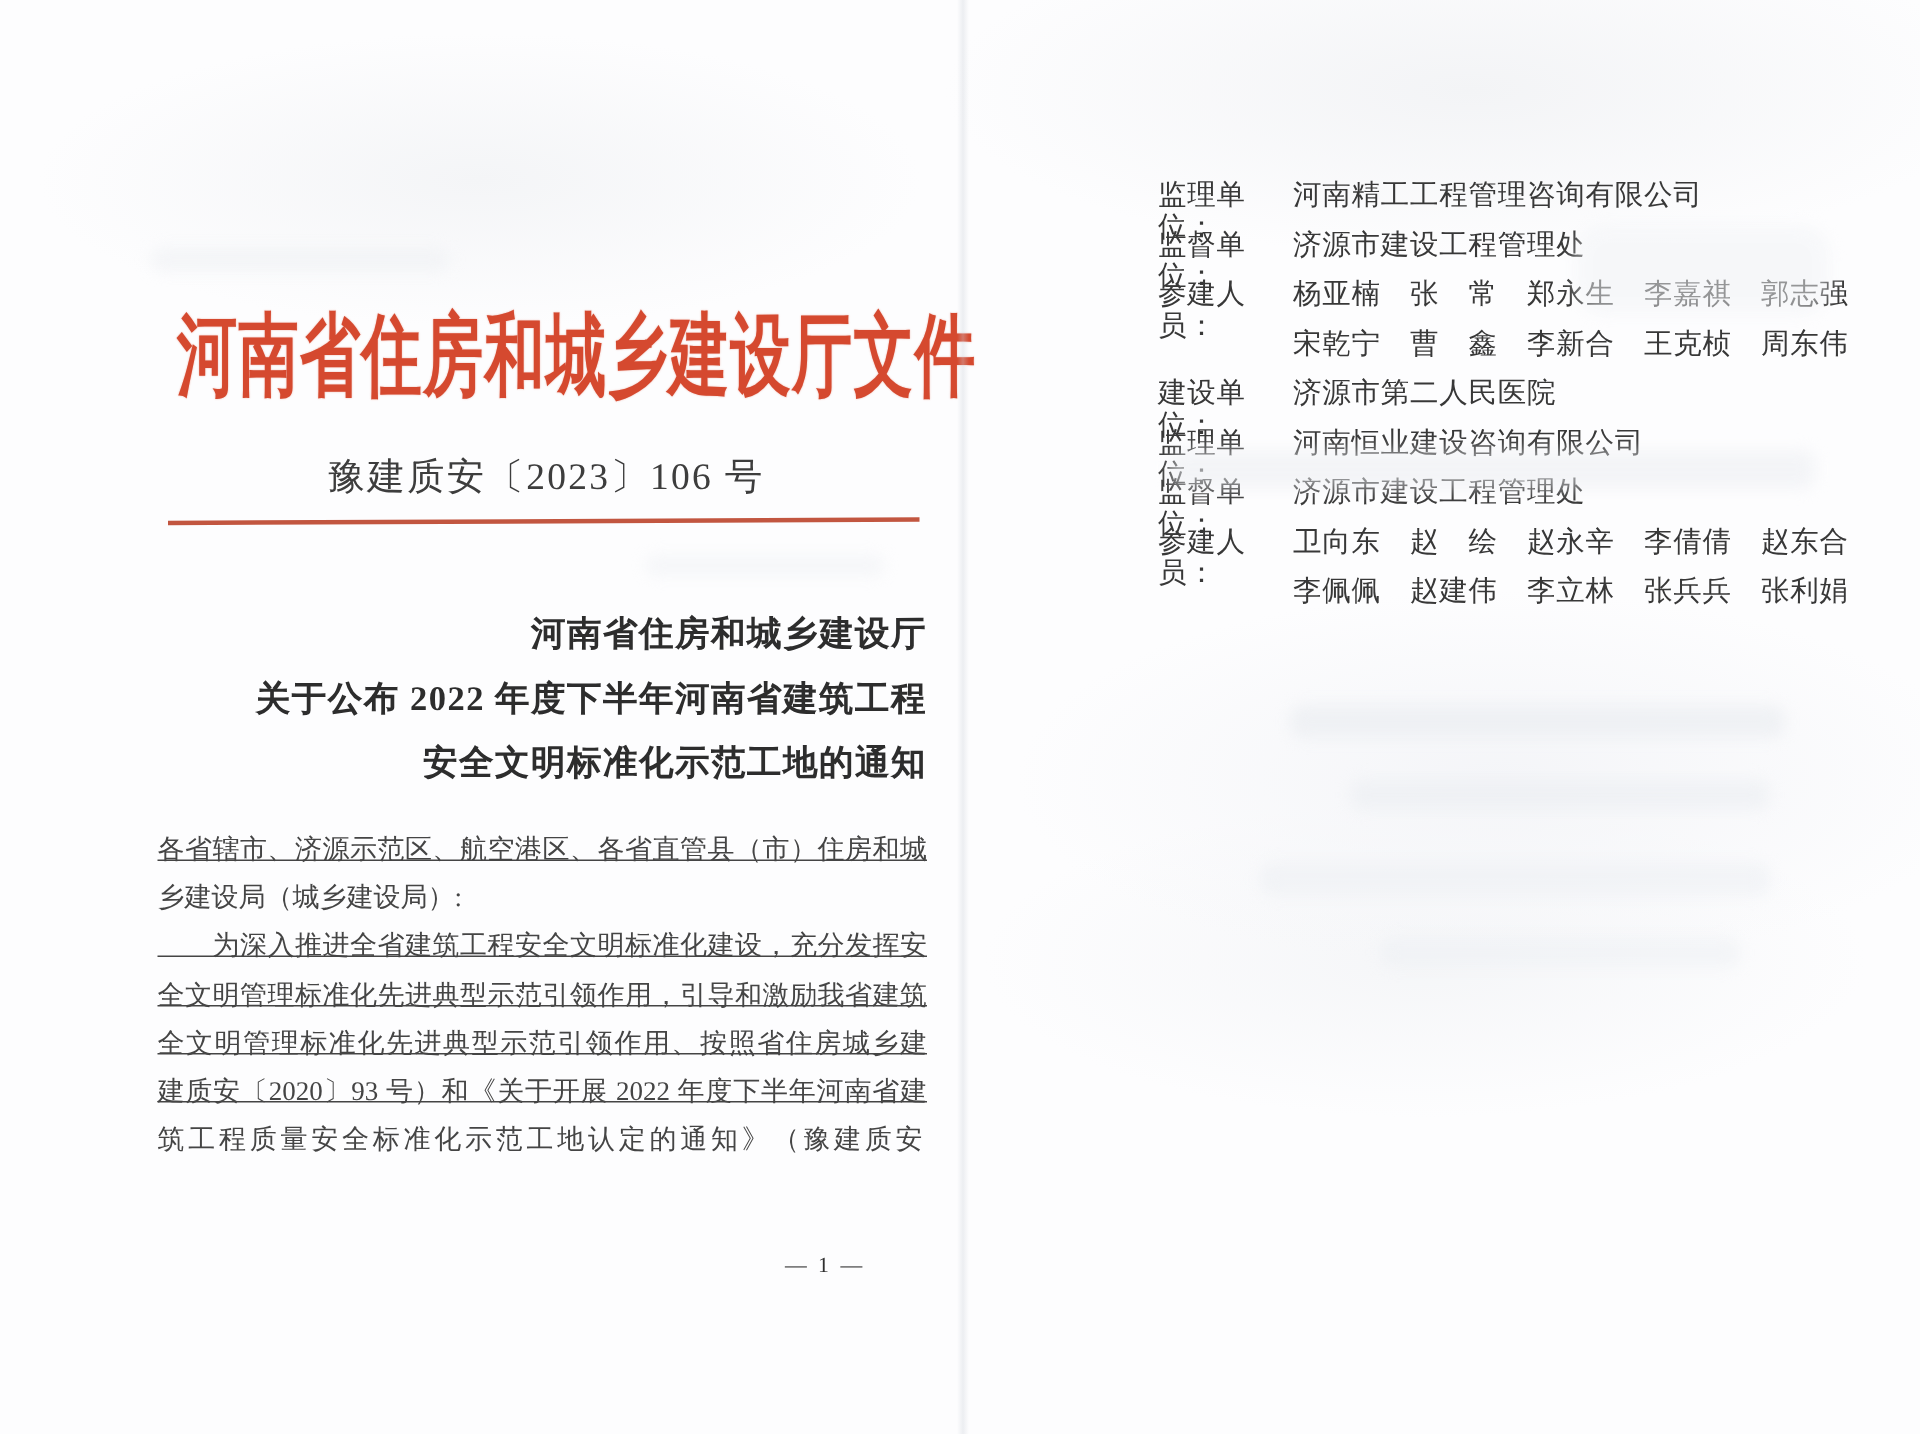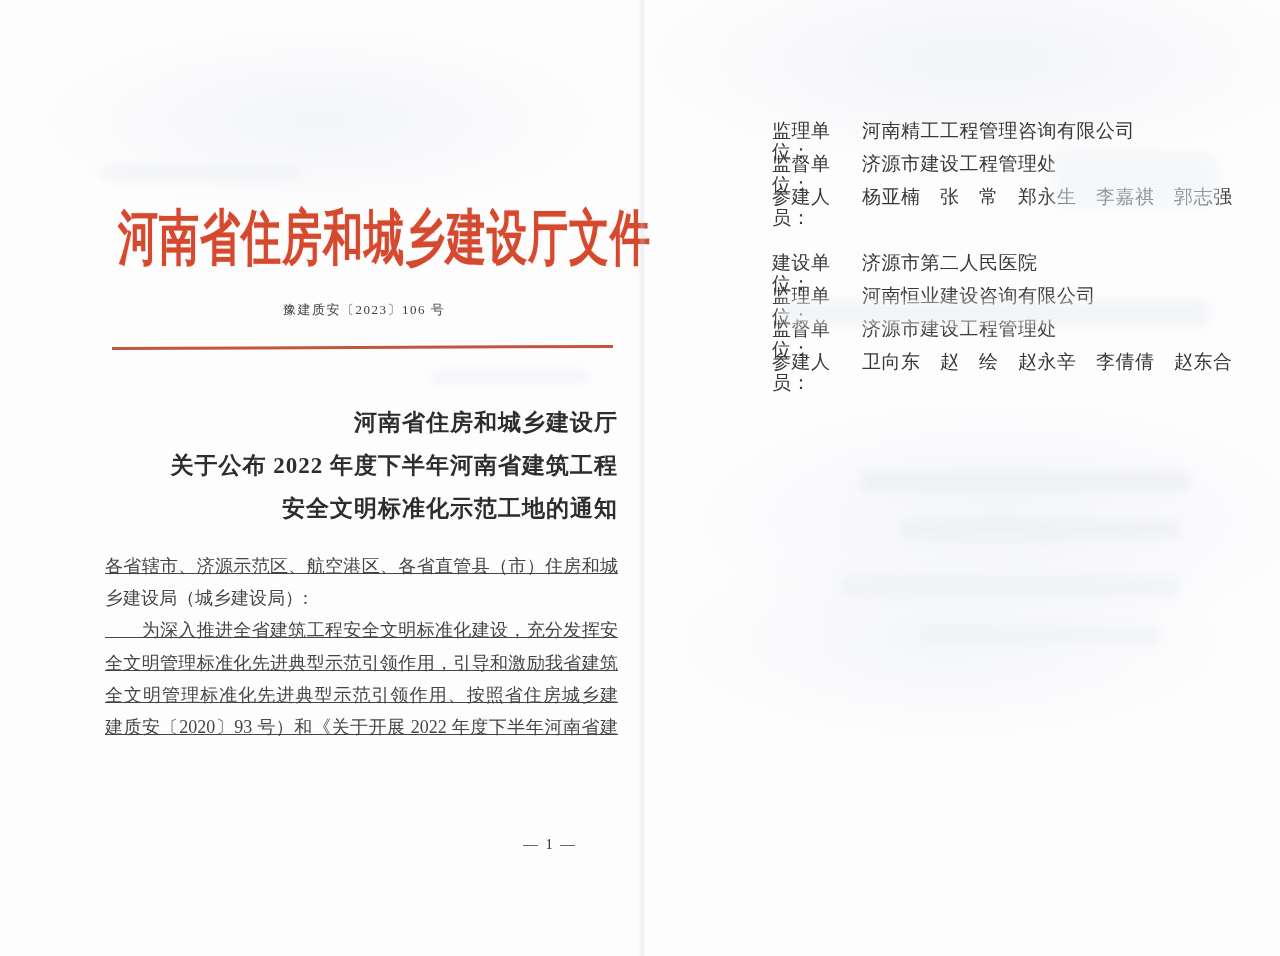--- a/index.html
+++ b/index.html
@@ -29,21 +29,21 @@
   .banner {
     position: absolute; left: 98px; top: 196px; width: 492px;
     text-align: center; white-space: nowrap;
     font-size: 40px; font-weight: bold; color: #d5492f;
     letter-spacing: 1px;
     transform: scaleY(1.5); transform-origin: center top;
     text-shadow: 0 0 1px rgba(213,73,47,0.45);
   }
   .docnum {
     position: absolute; left: 98px; top: 301px; width: 492px;
-    text-align: center; font-size: 13px; color: #3d3d3d; letter-spacing: 1.5px;
+    text-align: center; font-size: 25px; color: #3d3d3d; letter-spacing: 1.5px;
   }
   .red-rule {
     position: absolute; left: 92px; top: 346px; width: 501px; height: 3px;
     background: #c25640; transform: rotate(-0.25deg);
   }
   .doc-title {
     position: absolute; left: 85px; top: 401px; width: 513px;
     text-align: right; font-size: 23px; font-weight: bold;
     line-height: 43px; color: #2d2d2d; letter-spacing: 1px;
   }
@@ -94,20 +94,21 @@
       <div>安全文明标准化示范工地的通知</div>
     </div>
 
     <div class="body-text">
       <div class="line j">各省辖市、济源示范区、航空港区、各省直管县（市）住房和城</div>
       <div class="line">乡建设局（城乡建设局）:</div>
       <div class="line j">　　为深入推进全省建筑工程安全文明标准化建设，充分发挥安</div>
       <div class="line j">全文明管理标准化先进典型示范引领作用，引导和激励我省建筑</div>
       <div class="line j">全文明管理标准化先进典型示范引领作用、按照省住房城乡建</div>
       <div class="line j">建质安〔2020〕93 号）和《关于开展 2022 年度下半年河南省建</div>
+      <div class="line spread">筑工程质量安全标准化示范工地认定的通知》（豫建质安</div>
     </div>
 
     <div class="pagenum pagenum-left">— 1 —</div>
   </div>
 
   <div class="page page-right">
     <div class="entries">
 
       <div class="row">
         <span class="lbl">监理单位：</span>
@@ -116,39 +117,41 @@
       <div class="row">
         <span class="lbl">监督单位：</span>
         <span class="txt">济源市建设工程管理处</span>
       </div>
       <div class="row">
         <span class="lbl">参建人员：</span>
         <span class="txt">杨亚楠　张　常　郑永生　李嘉祺　郭志强</span>
       </div>
       <div class="row">
         <span class="lbl"></span>
+        <span class="txt">宋乾宁　曹　鑫　李新合　王克桢　周东伟</span>
       </div>
       <div class="row">
         <span class="lbl">建设单位：</span>
         <span class="txt">济源市第二人民医院</span>
       </div>
       <div class="row">
         <span class="lbl">监理单位：</span>
         <span class="txt">河南恒业建设咨询有限公司</span>
       </div>
       <div class="row">
         <span class="lbl">监督单位：</span>
         <span class="txt">济源市建设工程管理处</span>
       </div>
       <div class="row">
         <span class="lbl">参建人员：</span>
         <span class="txt">卫向东　赵　绘　赵永辛　李倩倩　赵东合</span>
       </div>
       <div class="row">
         <span class="lbl"></span>
+        <span class="txt">李佩佩　赵建伟　李立林　张兵兵　张利娟</span>
       </div>
 
     </div>
 
   </div>
 
   <div class="artifact a1"></div>
   <div class="artifact a2"></div>
   <div class="artifact a3"></div>
   <div class="artifact a4"></div>

